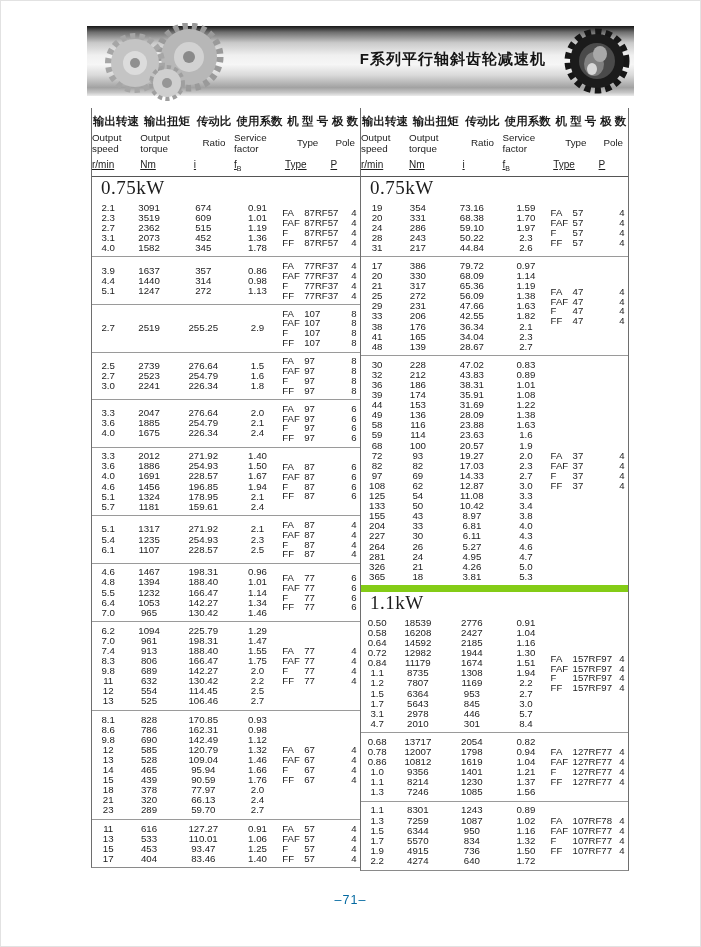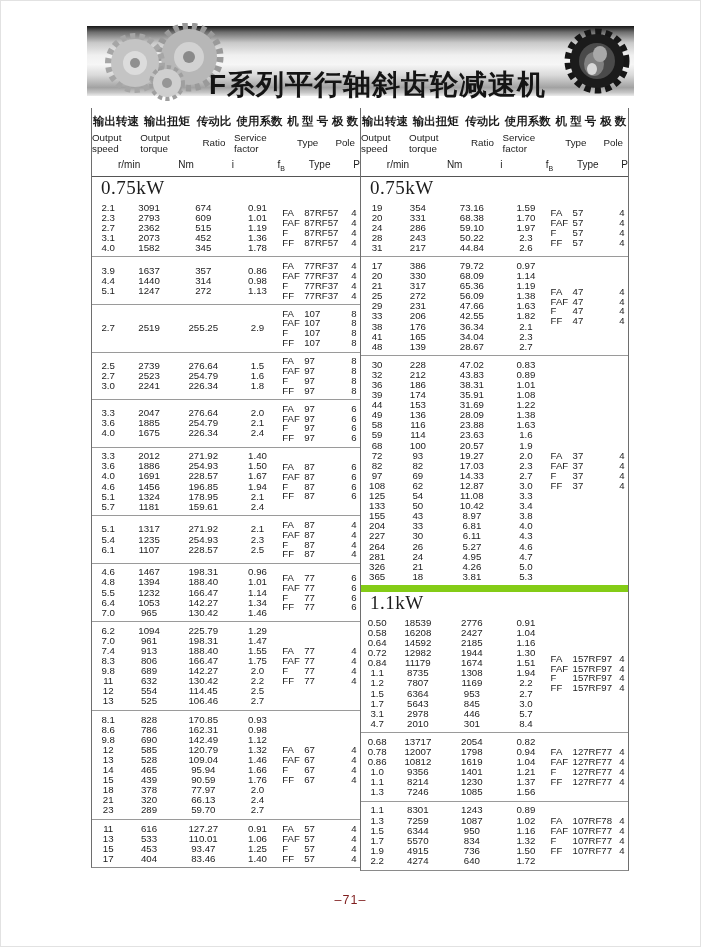--- a/index.html
+++ b/index.html
@@ -2,52 +2,52 @@
 <html><head>
 <meta charset="utf-8">
 <style>
   html,body{margin:0;padding:0;background:#ffffff;}
   .page{position:relative;width:701px;height:947px;background:#fff;border:1px solid #e2e2e2;
         box-sizing:border-box;overflow:hidden;font-family:"Liberation Sans",sans-serif;color:#1c1c1c;}
   
   .banner{position:absolute;left:86px;top:25px;width:547px;height:70px;
     background:linear-gradient(180deg,#161616 0%,#6f6f6f 9%,#c9c9c9 24%,#f0f0f0 42%,
                #f6f6f6 55%,#dadada 70%,#a2a2a2 88%,#c6c6c6 95%,#ececec 100%);}
-  .banner-title{position:absolute;right:88px;top:40px;font-size:28px;font-weight:bold;
+  .banner-title{position:absolute;right:88px;top:24px;font-size:15px;font-weight:bold;
     color:#141414;letter-spacing:1px;font-family:"Liberation Sans",sans-serif;}
   .gears-left{position:absolute;left:2px;top:-3px;}
   .gear-emblem{position:absolute;right:2px;top:0px;}
   
   .content{position:absolute;left:90px;top:107px;width:626px;display:flex;align-items:flex-start;}
   .gtable{width:269px;box-sizing:border-box;}
   .gtable.left{border-left:1px solid #6e6e6e;border-bottom:1px solid #8a8a8a;}
   .gtable.right{border-left:1px solid #6e6e6e;border-right:1px solid #6e6e6e;border-bottom:1px solid #8a8a8a;}
   .thead{border-bottom:1px solid #555;padding:5px 0 4px 0;}
   .hrow{display:grid;grid-template-columns:18% 20% 15% 19% 17% 11%;}
   .hzh{font-size:11.5px;font-weight:bold;text-align:center;white-space:nowrap;height:17px;line-height:17px;}
   .hen{font-size:9.8px;display:flex;align-items:center;justify-content:center;
        min-height:27px;line-height:10.5px;}
-  .hun{font-size:10px;text-align:right;height:15px;line-height:15px;}
+  .hun{font-size:10px;text-align:left;height:15px;line-height:15px;text-decoration:underline;}
   .hun sub{font-size:7px;}
   .section-title{font-family:"Liberation Serif",serif;font-size:19px;height:22px;line-height:22px;
        padding-left:9px;letter-spacing:0.5px;}
   .section + .section .section-title{border-top:7px solid #84cc16;}
   .block{display:flex;align-items:center;padding:3.5px 0;}
   .block + .block{border-top:1px solid #9a9a9a;}
   .rows{width:71%;}
   .drow{display:grid;grid-template-columns:17% 26% 31% 26%;height:10.1px;line-height:10.1px;}
   .cell{text-align:center;font-size:9.7px;}
   .types{width:29%;}
   .tline{display:flex;height:9.9px;line-height:9.9px;font-size:9.6px;}
   .tp{width:22px;text-align:left;}
   .tm{flex:1;text-align:left;}
   .tn{width:12px;text-align:center;}
   
   .pageno{position:absolute;top:892px;left:0;width:100%;text-align:center;font-size:12.5px;
-      letter-spacing:1px;color:#7f1d1d;}
+      letter-spacing:1px;color:#0369a1;}
 </style>
 </head>
 <body>
 
 <div class="page">
 
   <div class="banner">
     <svg class="gears-left" width="170" height="78" viewBox="0 0 170 78">
       <g>
         <circle cx="100" cy="34" r="30" fill="none" stroke="#9a9a9a" stroke-width="9" stroke-dasharray="5 4"></circle>
@@ -109,21 +109,21 @@
             <div class="block">
               <div class="rows">
                 <div class="drow">
                   <div class="cell">2.1</div>
                   <div class="cell">3091</div>
                   <div class="cell">674</div>
                   <div class="cell">0.91</div>
                 </div>
                 <div class="drow">
                   <div class="cell">2.3</div>
-                  <div class="cell">2793</div>
+                  <div class="cell">3519</div>
                   <div class="cell">609</div>
                   <div class="cell">1.01</div>
                 </div>
                 <div class="drow">
                   <div class="cell">2.7</div>
                   <div class="cell">2362</div>
                   <div class="cell">515</div>
                   <div class="cell">1.19</div>
                 </div>
                 <div class="drow">

